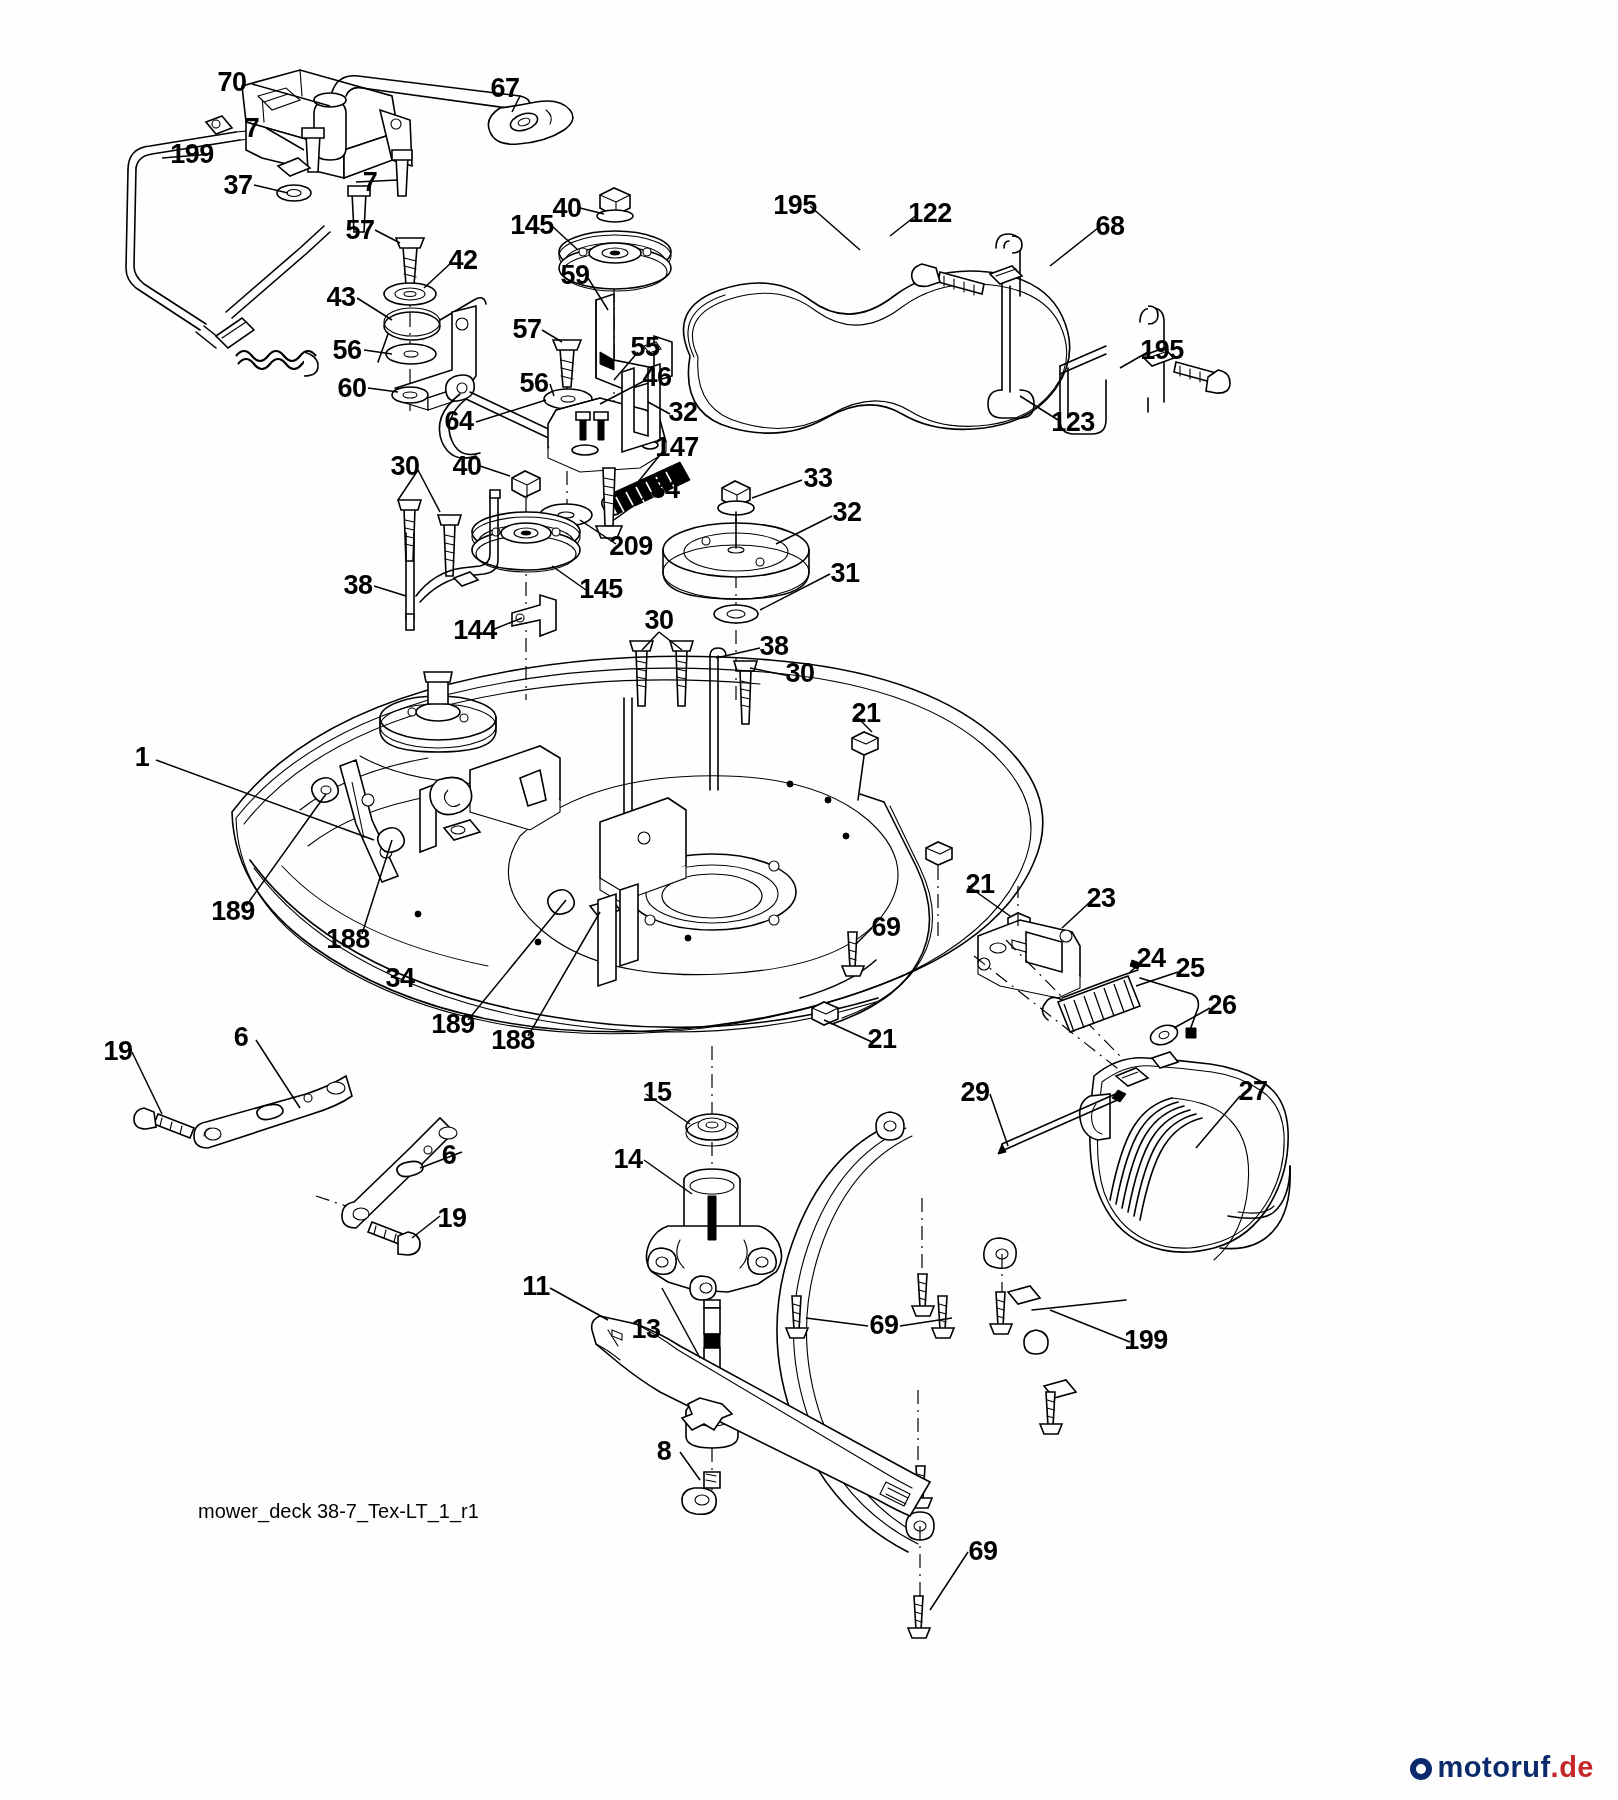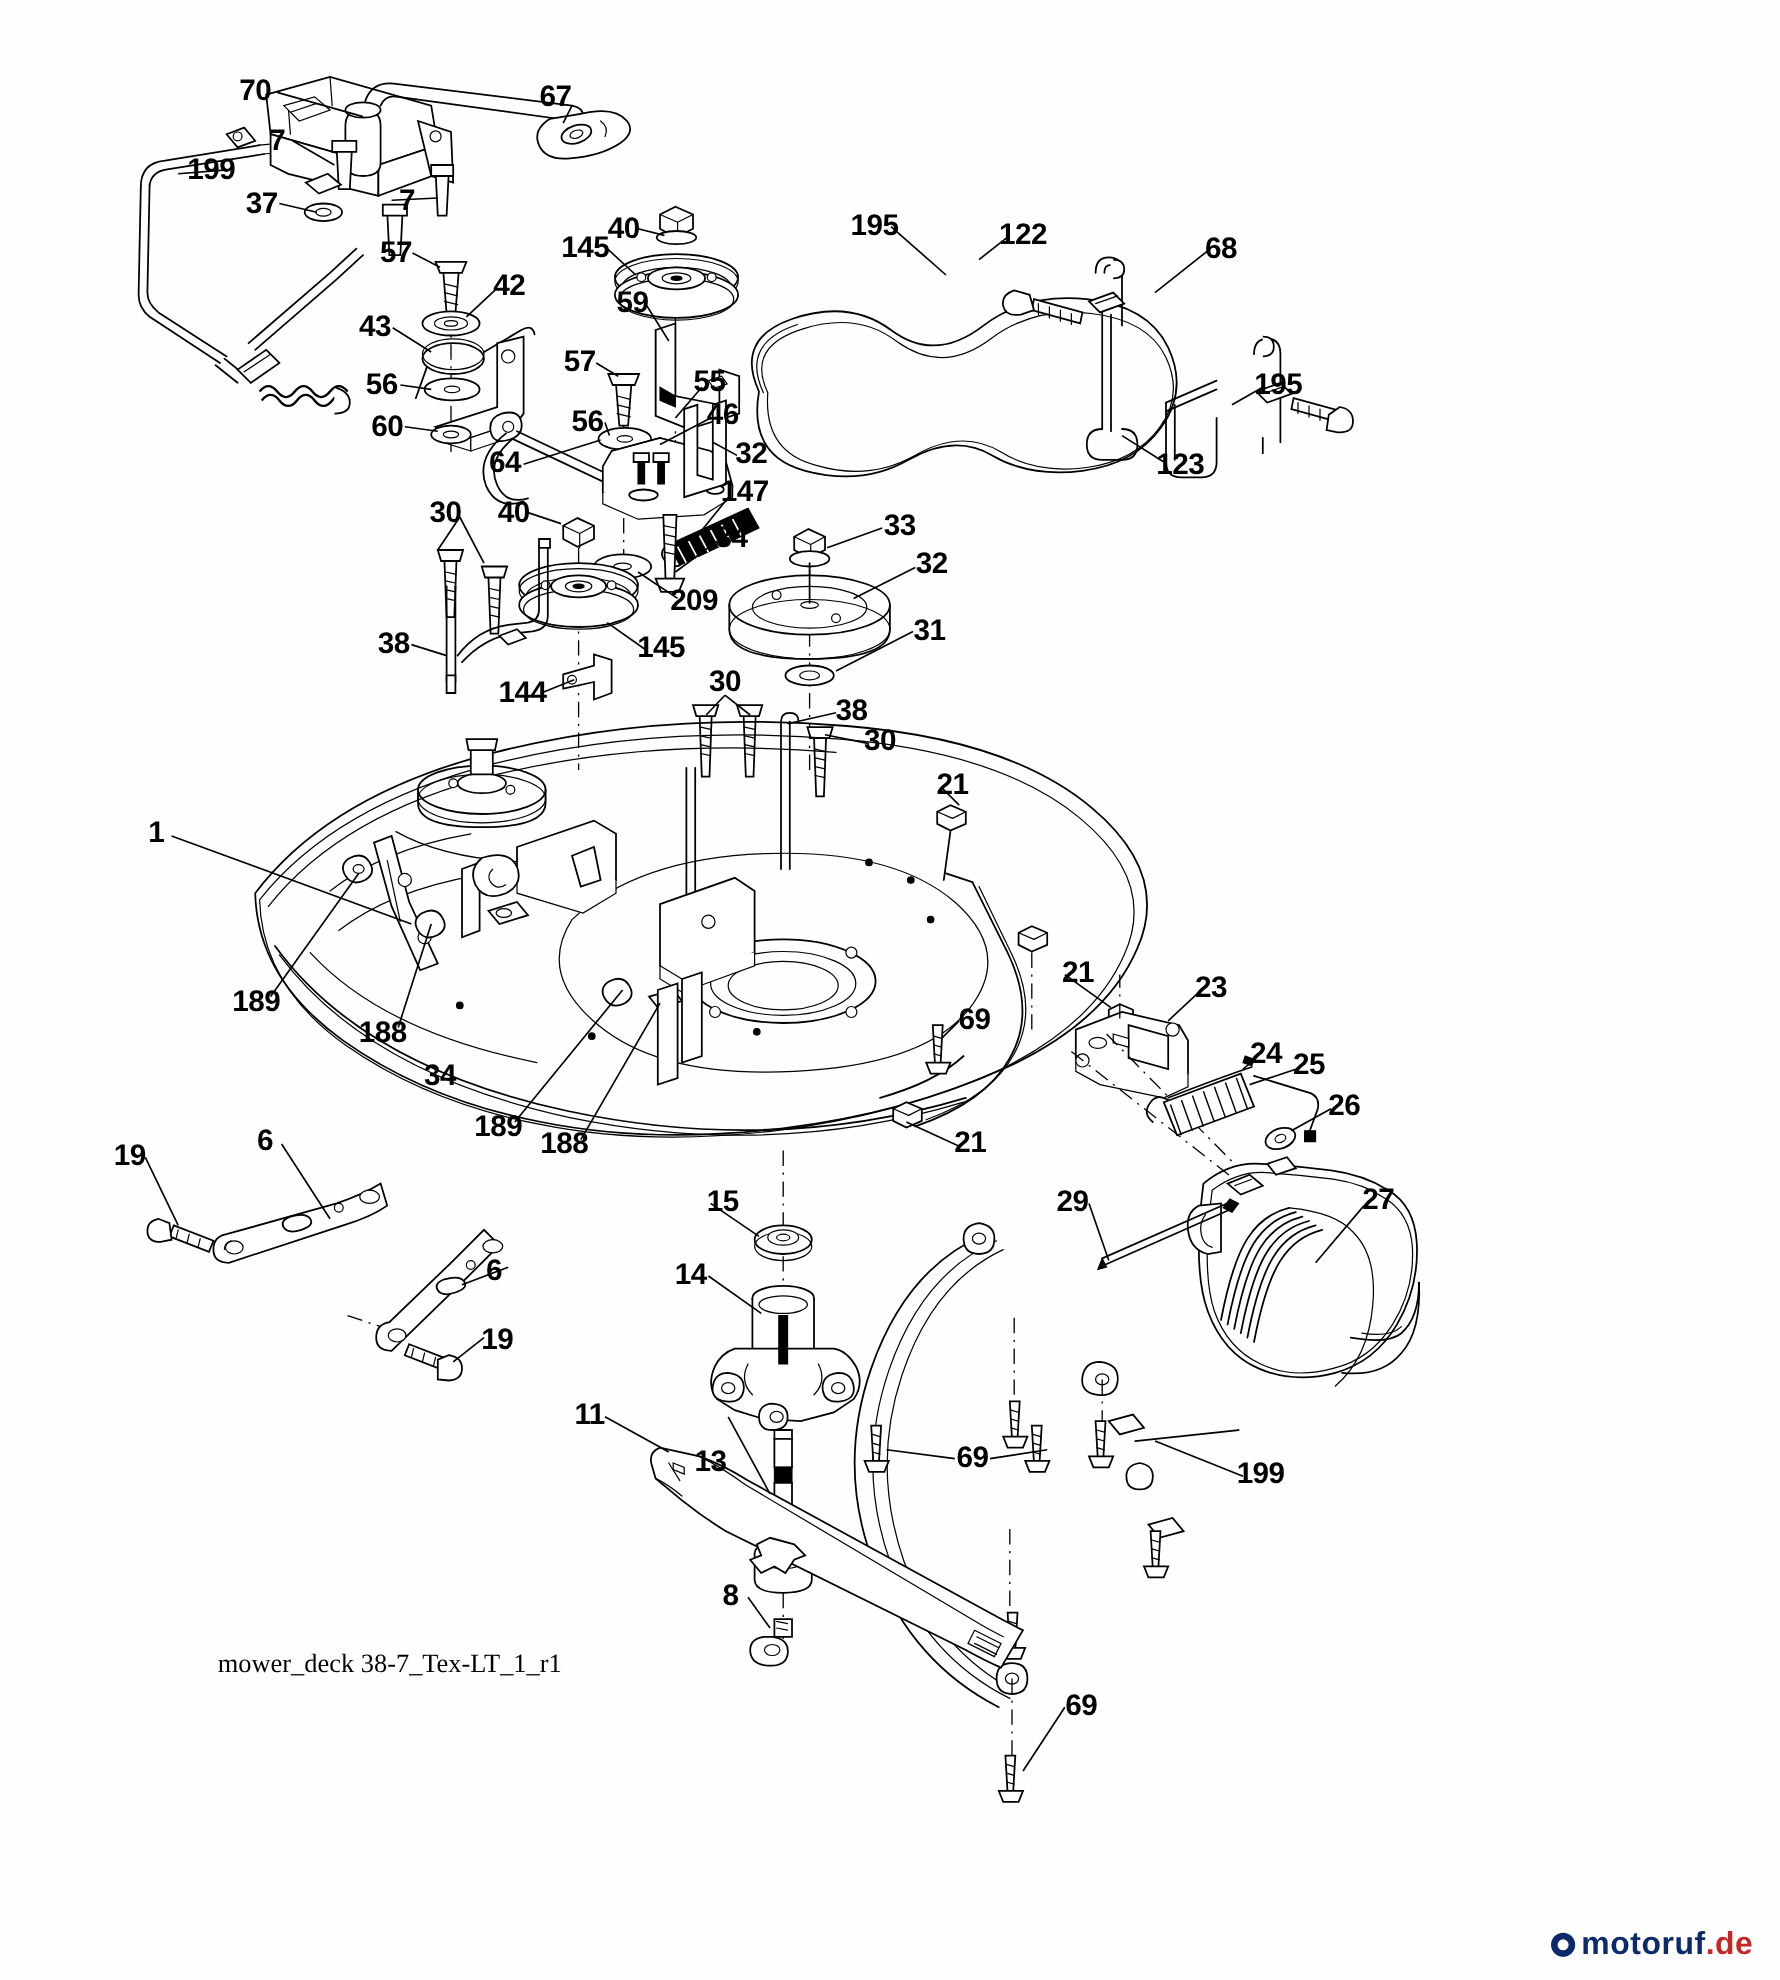--- a/index.html
+++ b/index.html
@@ -2,21 +2,21 @@
 <html><head>
 <meta charset="utf-8">
 <style>
   html,body{margin:0;padding:0;background:#fff;}
   body{font-family:"Liberation Sans",sans-serif;}
   #page{position:relative;width:1618px;height:1800px;background:#fefefe;overflow:hidden;}
   #art{position:absolute;left:0;top:0;width:1618px;height:1800px;}
   .lbl{position:absolute;font-family:"Liberation Sans",sans-serif;font-weight:bold;
        font-size:27px;color:#000;line-height:1;white-space:nowrap;
        transform:translate(-50%,-50%);letter-spacing:-0.5px;}
-  .caption{position:absolute;font-family:Liberation Serif, serif;font-size:24px;color:#000;white-space:nowrap;text-align:right;}
+  .caption{position:absolute;font-family:Liberation Sans, sans-serif;font-size:20px;color:#000;white-space:nowrap;text-align:right;}
   .wm{position:absolute;right:24px;bottom:16px;font-family:Liberation Sans, sans-serif;
       font-size:29px;font-weight:bold;color:#0b2a6b;letter-spacing:.5px;}
   .wm .de{color:#c62828;}
   .wm-mark{display:inline-block;width:22px;height:22px;border-radius:50%;
       background:#0b2a6b;margin-right:6px;vertical-align:-3px;position:relative;}
   .wm-mark::after{content:"";position:absolute;left:6px;top:6px;width:10px;height:10px;
       background:#fff;border-radius:50%;}
 </style>
 </head>
 <body>

